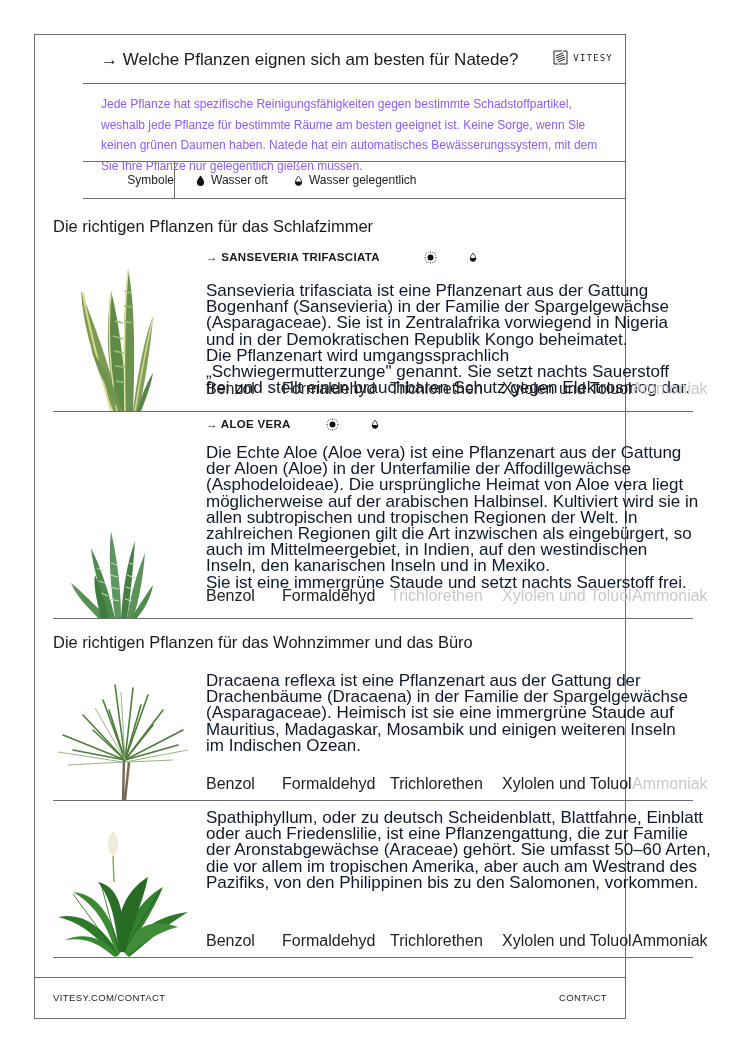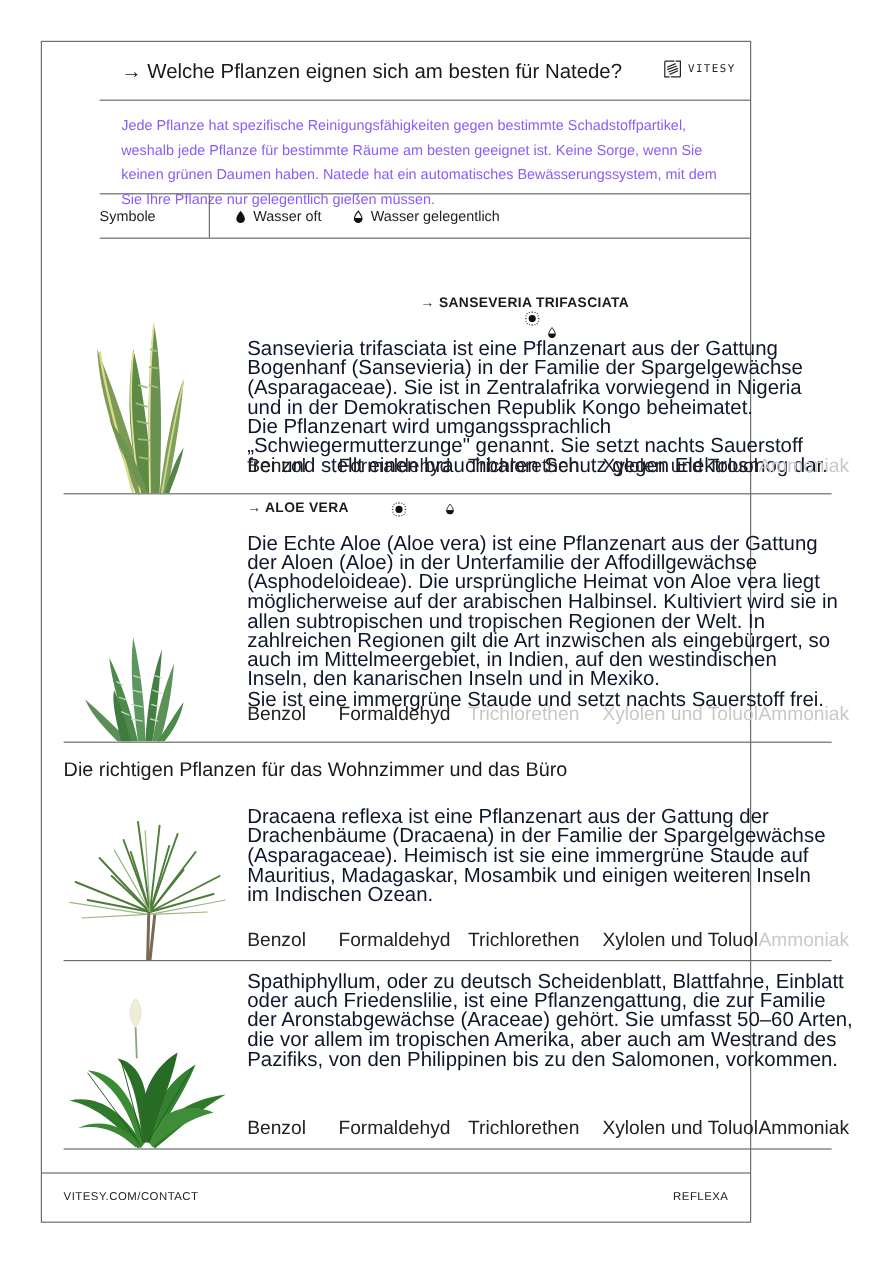--- a/index.html
+++ b/index.html
@@ -5,21 +5,21 @@
   html, body { margin:0; padding:0; background:#ffffff; }
   body { width:745px; height:1053px; position:relative; font-family:"Liberation Sans", sans-serif; color:#1f1f1f; }
   .page { position:absolute; left:34px; top:34px; width:592px; height:985px; border:1px solid #6d6d6d; box-sizing:border-box;padding-left:48px; }
   .header { height:48px; border-bottom:1px solid #6d6d6d; position:relative; }
   .title { position:absolute; left:18px; top:15px; font-size:17px; color:#1a1a1a; }
   .logo { position:absolute; right:12px; top:15px; display:flex; align-items:center; gap:5px; }
   .logo-text { font-family:"DejaVu Sans Mono", monospace; font-size:9px; letter-spacing:1.2px; color:#222; }
   .intro { padding:10px 18px 0 18px; height:78px; box-sizing:border-box; border-bottom:1px solid #6d6d6d; font-size:12px; line-height:20.6px; color:#8b5cf6; }
   .legend { height:36px; border-bottom:1px solid #6d6d6d; display:flex; font-size:12px; color:#222; }
   .legend .cell { display:flex; align-items:center; height:100%; box-sizing:border-box; }
-  .legend .c1 { width:92px; justify-content:flex-start; border-right:1px solid #6d6d6d; }
+  .legend .c1 { width:92px; justify-content:flex-end; border-right:1px solid #6d6d6d; }
   .legend .c2 { width:318px; border-right:1px solid #6d6d6d; padding-left:19px; gap:6px; }
   .legend .c3 { flex:1; padding-left:21px; gap:6px; }
   .legend .gap { width:14px; }
   .section-title { position:absolute; left:18px; font-size:16.5px; color:#1a1a1a; }
   .plant { position:absolute; left:18px; width:640px; border-bottom:1px solid #6d6d6d; }
   .plant .img { position:absolute; left:0; bottom:0; width:140px; }
   .plant .content { position:absolute; left:153px; right:-20px; top:0; }
   .pname { font-size:11.5px; font-weight:bold; letter-spacing:0.3px; color:#1a1a1a; display:flex; align-items:center; height:20px; }
   .pname .nm { display:inline-block; }
   .pname .ic { display:inline-flex; align-items:center; }
@@ -122,41 +122,42 @@
       <span class="gap"></span>
       <span>
           <svg width="9" height="11">
             <use href="#drop-half"></use>
           </svg>
         </span>
       <span>Wasser gelegentlich</span>
     </div>
   </div>
 
+  <div class="section-title" style="top:182px;">Die richtigen Pflanzen für das Schlafzimmer</div>
 
   <div class="plant" style="top:212px; height:164px;">
     <div class="img" style="height:150px;">
       <svg width="140" height="150" viewBox="0 0 140 150">
         <g>
           <path d="M60 150 C45 110 30 70 28 30 C40 60 55 100 68 150 Z" fill="#7d9a55"></path>
           <path d="M30 32 C34 60 45 100 58 150" stroke="#d9d98a" stroke-width="2" fill="none"></path>
           <path d="M64 150 C55 110 52 70 58 30 C66 60 72 110 74 150 Z" fill="#5f8a45"></path>
           <path d="M58 32 C54 70 57 110 64 150" stroke="#e0df95" stroke-width="1.5" fill="none"></path>
           <path d="M72 150 C70 100 70 50 75 8 C82 40 82 100 80 150 Z" fill="#6a9150"></path>
           <path d="M75 10 C71 50 71 100 72 150" stroke="#e6e39c" stroke-width="1.5" fill="none"></path>
           <path d="M80 150 C85 110 92 75 100 55 C98 85 92 120 86 150 Z" fill="#7da05c"></path>
           <path d="M100 57 C93 85 87 120 82 150" stroke="#d8d68a" stroke-width="1.5" fill="none"></path>
           <path d="M66 150 C55 130 45 110 38 88 C50 105 62 125 70 150 Z" fill="#6f9450"></path>
           <path d="M84 150 C90 130 95 120 100 112 C98 125 92 140 88 150 Z" fill="#58844a"></path>
           <path d="M62 60 L70 62 M60 75 L70 78 M61 90 L71 92 M62 105 L72 106 M63 120 L73 122 M72 30 L78 32 M71 45 L79 46 M71 60 L79 62" stroke="#9cbe7a" stroke-width="1.5"></path>
         </g>
       </svg>
     </div>
     <div class="content">
-      <div class="pname" style="gap:0;flex-direction:column;">
+      <div class="pname" style="gap:0;">
         <span class="nm" style="width:218px;">→ SANSEVERIA TRIFASCIATA</span>
         <span class="ic" style="width:45px;">
             <svg width="13" height="13">
               <use href="#sun-high"></use>
             </svg>
           </span>
         <span class="ic">
             <svg width="8" height="10">
               <use href="#drop-half"></use>
             </svg>
@@ -290,15 +291,15 @@
           <span style="width: 108px;">Formaldehyd</span>
           <span style="width: 112px;">Trichlorethen</span>
           <span style="width: 130px;">Xylolen und Toluol</span>
           <span style="width: 80px;">Ammoniak</span>
         </div>
     </div>
   </div>
 
   <div class="footer">
     <span class="l">VITESY.COM/CONTACT</span>
-    <span class="r">REFLEXA</span>
+    <span class="r">CONTACT</span>
   </div>
 </div>
 
 </body></html>

